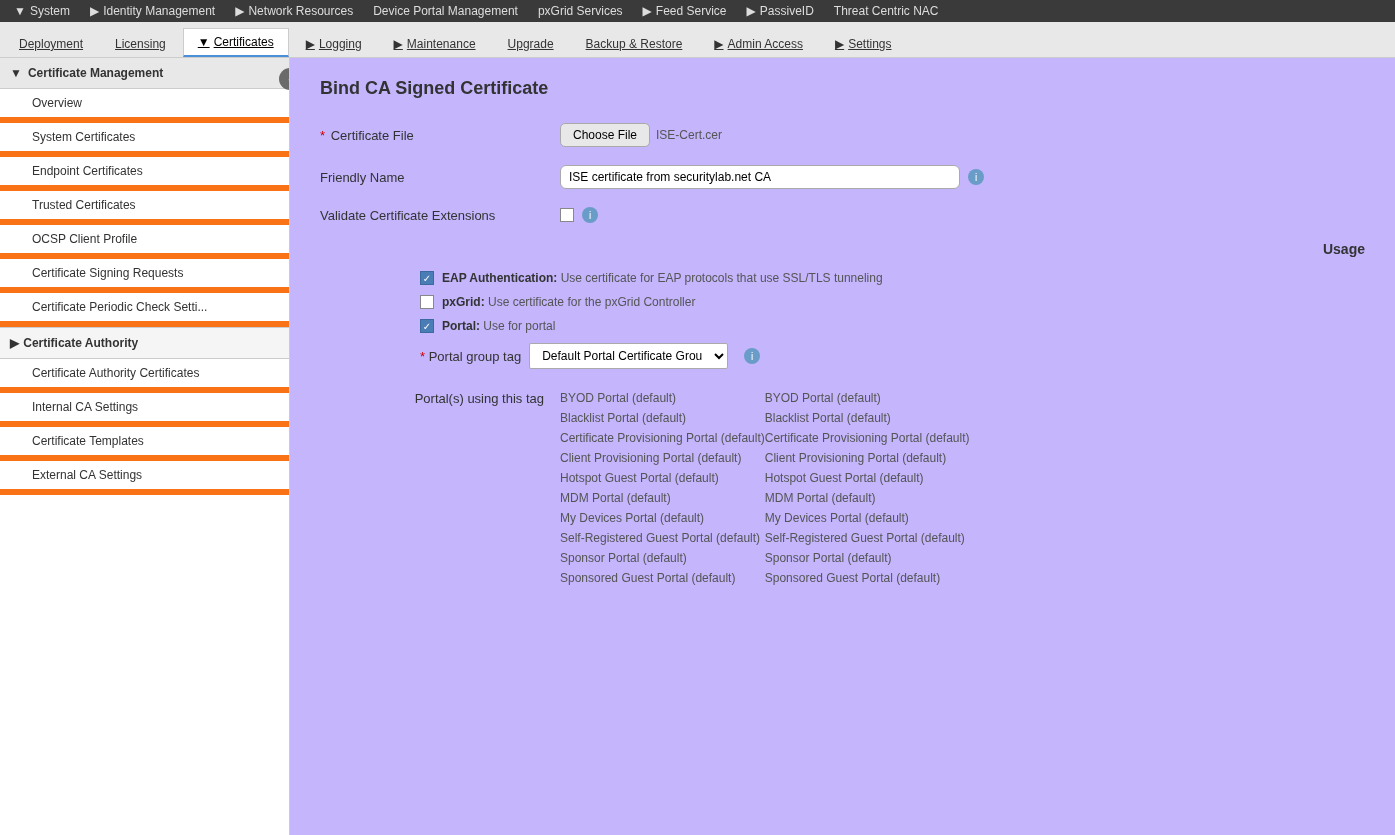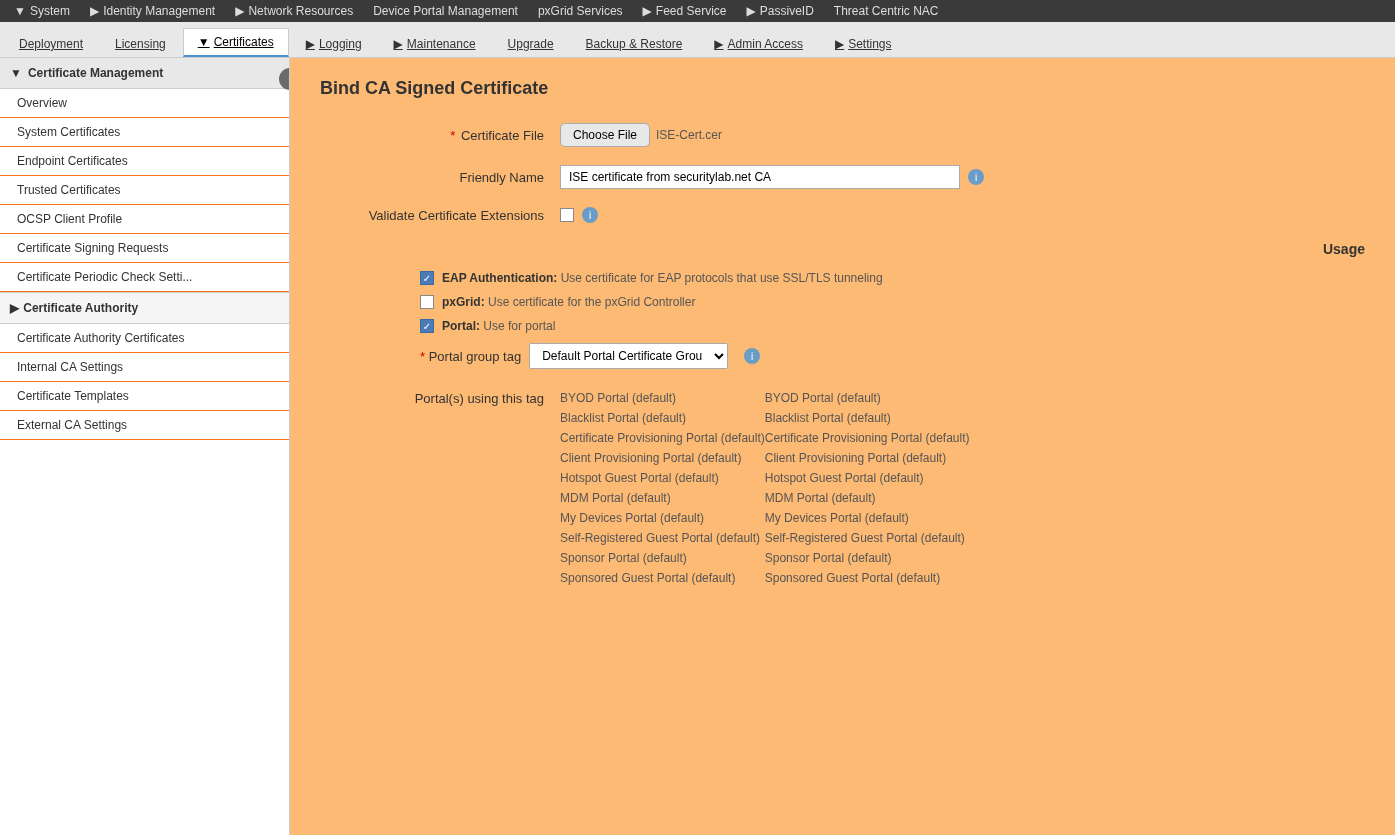--- a/index.html
+++ b/index.html
@@ -95,65 +95,65 @@
       padding: 8px 10px;
       background: #e8e8e8;
       font-weight: bold;
       font-size: 12px;
       cursor: pointer;
       border-bottom: 1px solid #ccc;
       gap: 6px;
     }
 
     .sidebar-item {
-      padding: 7px 10px 7px 17px;
+      padding: 7px 10px 7px 32px;
       cursor: pointer;
       font-size: 12px;
       color: #333;
-      border-bottom: 1px solid #f97316;
+      border-bottom: 6px solid #f97316;
     }
 
     .sidebar-sub-section {
       padding: 8px 10px;
       font-weight: bold;
       font-size: 12px;
       background: #f5f5f5;
       border-bottom: 1px solid #ccc;
       border-top: 1px solid #ccc;
       display: flex;
       align-items: center;
       gap: 4px;
       cursor: pointer;
     }
 
     
     .content {
       flex: 1;
-      background: #fdba74;
+      background: #c4b5fd;
       overflow-y: auto;
       padding: 20px 30px;
     }
 
     .page-title {
       font-size: 18px;
       font-weight: bold;
       margin-bottom: 24px;
       color: #333;
     }
 
     
     .form-row {
       display: flex;
       align-items: center;
       margin-bottom: 18px;
     }
 
     .form-label {
       width: 240px;
-      text-align: right;
+      text-align: left;
       padding-right: 16px;
       font-size: 13px;
       color: #333;
       flex-shrink: 0;
     }
 
     .form-label .required {
       color: #cc0000;
       margin-right: 2px;
     }
@@ -171,21 +171,21 @@
       margin-left: 6px;
       font-size: 12px;
       color: #555;
     }
 
     .text-input {
       width: 400px;
       padding: 4px 8px;
       border: 1px solid #aaa;
       font-size: 12px;
-      border-radius: 0;
+      border-radius: 6px;
     }
 
     .info-icon {
       margin-left: 8px;
       width: 16px;
       height: 16px;
       background: #6a9cc8;
       border-radius: 50%;
       display: inline-flex;
       align-items: center;

